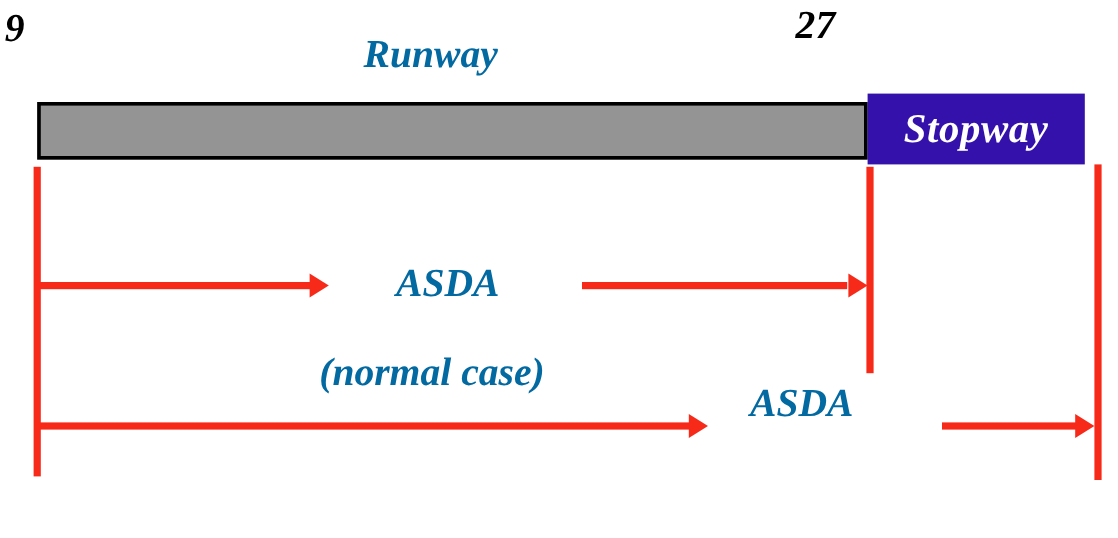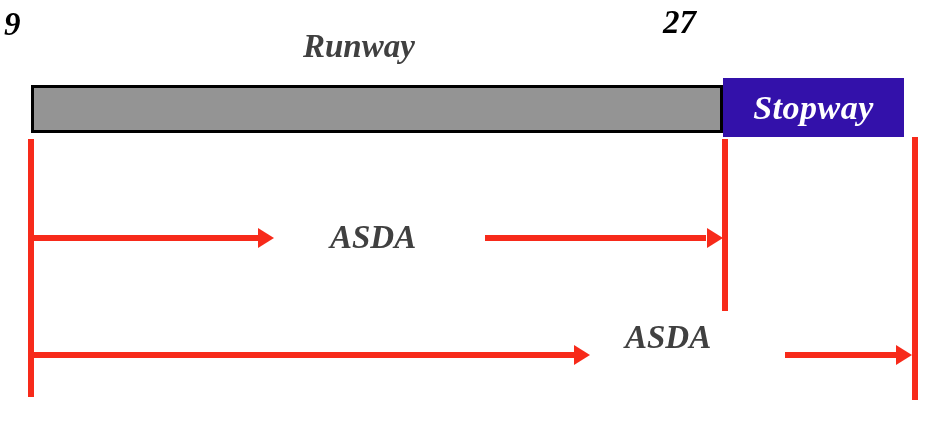--- a/index.html
+++ b/index.html
@@ -56,21 +56,21 @@
     font-weight: bold;
     font-style: italic;
     line-height: 1;
   }
   .thr-9  { left: 4px;   top: 8px; }
   .thr-27 { left: 663px; top: 6px; font-style: italic; }
 
   
   .rlabel {
     position: absolute;
-    color: #404040;
+    color: #0369a1;
     font-size: 33px;
     font-weight: bold;
     font-style: italic;
     line-height: 1;
     white-space: nowrap;
   }
   .lbl-runway      { left: 303px; top: 30px; }
   .lbl-asda-1      { left: 330px; top: 221px; }
   .lbl-normal-case { left: 266px; top: 295px; }
   .lbl-asda-2      { left: 625px; top: 321px; }
@@ -134,20 +134,21 @@
   <div class="vline v-right"></div>
 
   <div class="hline r1-seg-a"></div>
   <div class="arrow-head r1-head-a"></div>
 
   <div class="rlabel lbl-asda-1">ASDA</div>
 
   <div class="hline r1-seg-b"></div>
   <div class="arrow-head r1-head-b"></div>
 
+  <div class="rlabel lbl-normal-case">(normal case)</div>
 
   <div class="hline r2-seg-a"></div>
   <div class="arrow-head r2-head-a"></div>
 
   <div class="rlabel lbl-asda-2">ASDA</div>
 
   <div class="hline r2-seg-b"></div>
   <div class="arrow-head r2-head-b"></div>
 
 

